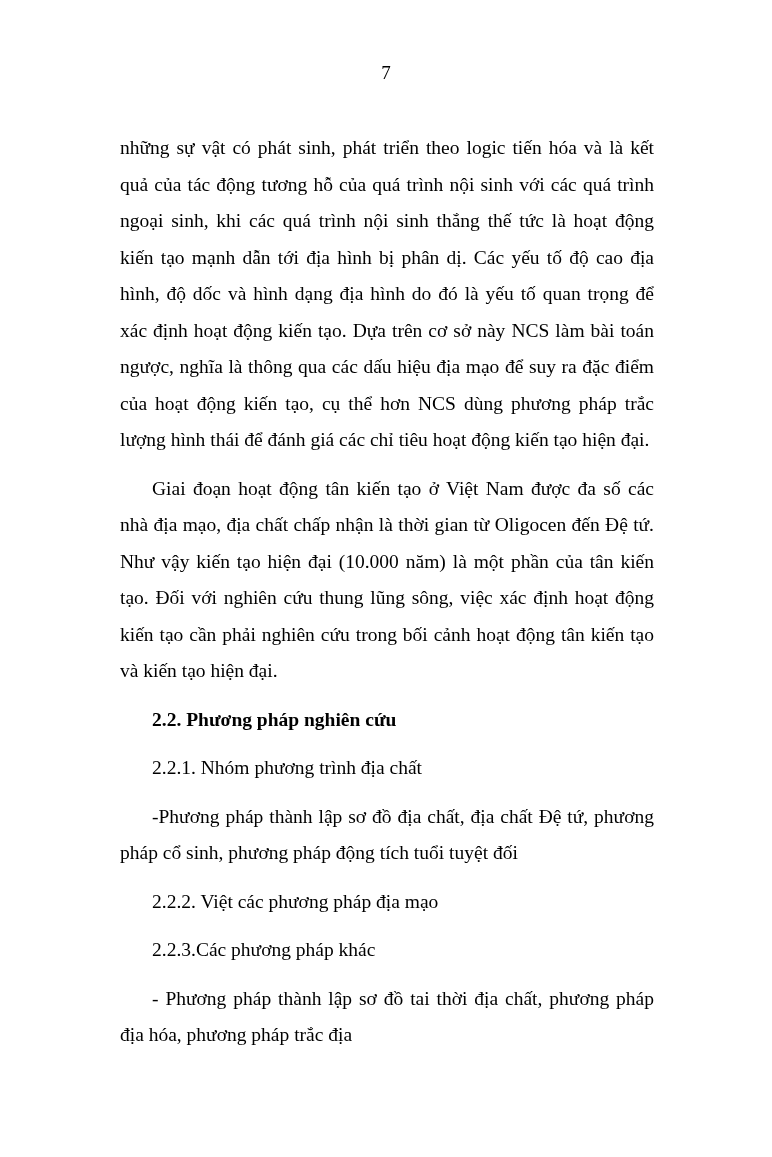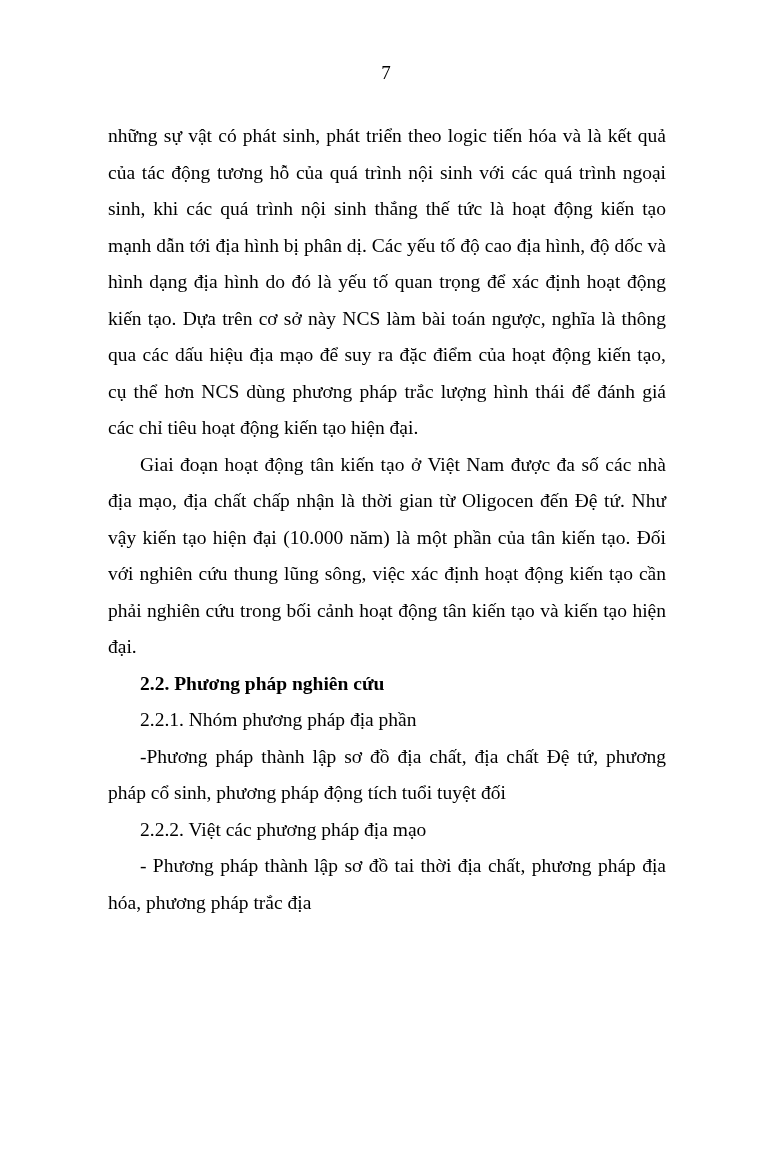--- a/index.html
+++ b/index.html
@@ -30,21 +30,21 @@
     font-size: 19px;
     line-height: 22px;
   }
   .content {
     position: absolute;
     top: 118px;
     left: 108px;
     width: 558px;
   }
   p {
-    margin: 0;
+    margin: 12px;
     font-size: 19.5px;
     line-height: 36.5px;
     text-align: justify;
     text-justify: inter-word;
     hyphens: none;
   }
   p.indent {
     text-indent: 32px;
   }
   p.heading {
@@ -59,19 +59,20 @@
 <body>
 
 <div class="page">
 
   <div class="page-number">7</div>
 
   <div class="content">
     <p class="body">những sự vật có phát sinh, phát triển theo logic tiến hóa và là kết quả của tác động tương hỗ của quá trình nội sinh với các quá trình ngoại sinh, khi các quá trình nội sinh thắng thế tức là hoạt động kiến tạo mạnh dẫn tới địa hình bị phân dị. Các yếu tố độ cao địa hình, độ dốc và hình dạng địa hình do đó là yếu tố quan trọng để xác định hoạt động kiến tạo. Dựa trên cơ sở này NCS làm bài toán ngược, nghĩa là thông qua các dấu hiệu địa mạo để suy ra đặc điểm của hoạt động kiến tạo, cụ thể hơn NCS dùng phương pháp trắc lượng hình thái để đánh giá các chỉ tiêu hoạt động kiến tạo hiện đại.</p>
     <p class="indent">Giai đoạn hoạt động tân kiến tạo ở Việt Nam được đa số các nhà địa mạo, địa chất chấp nhận là thời gian từ Oligocen đến Đệ tứ. Như vậy kiến tạo hiện đại (10.000 năm) là một phần của tân kiến tạo. Đối với nghiên cứu thung lũng sông, việc xác định hoạt động kiến tạo cần phải nghiên cứu trong bối cảnh hoạt động tân kiến tạo và kiến tạo hiện đại.</p>
     <p class="heading">2.2. Phương pháp nghiên cứu</p>
-    <p class="indent nojustify">2.2.1. Nhóm phương pháp địa phần</p>
+    <p class="indent nojustify">2.2.1. Nhóm phương trình địa chất</p>
     <p class="indent">-Phương pháp thành lập sơ đồ địa chất, địa chất Đệ tứ, phương pháp cổ sinh, phương pháp động tích tuổi tuyệt đối</p>
     <p class="indent nojustify">2.2.2. Việt các phương pháp địa mạo</p>
+    <p class="indent nojustify">2.2.3.Các phương pháp khác</p>
     <p class="indent">- Phương pháp thành lập sơ đồ tai thời địa chất, phương pháp địa hóa, phương pháp trắc địa</p>
   </div>
 
 </div>
 
 </body></html>

